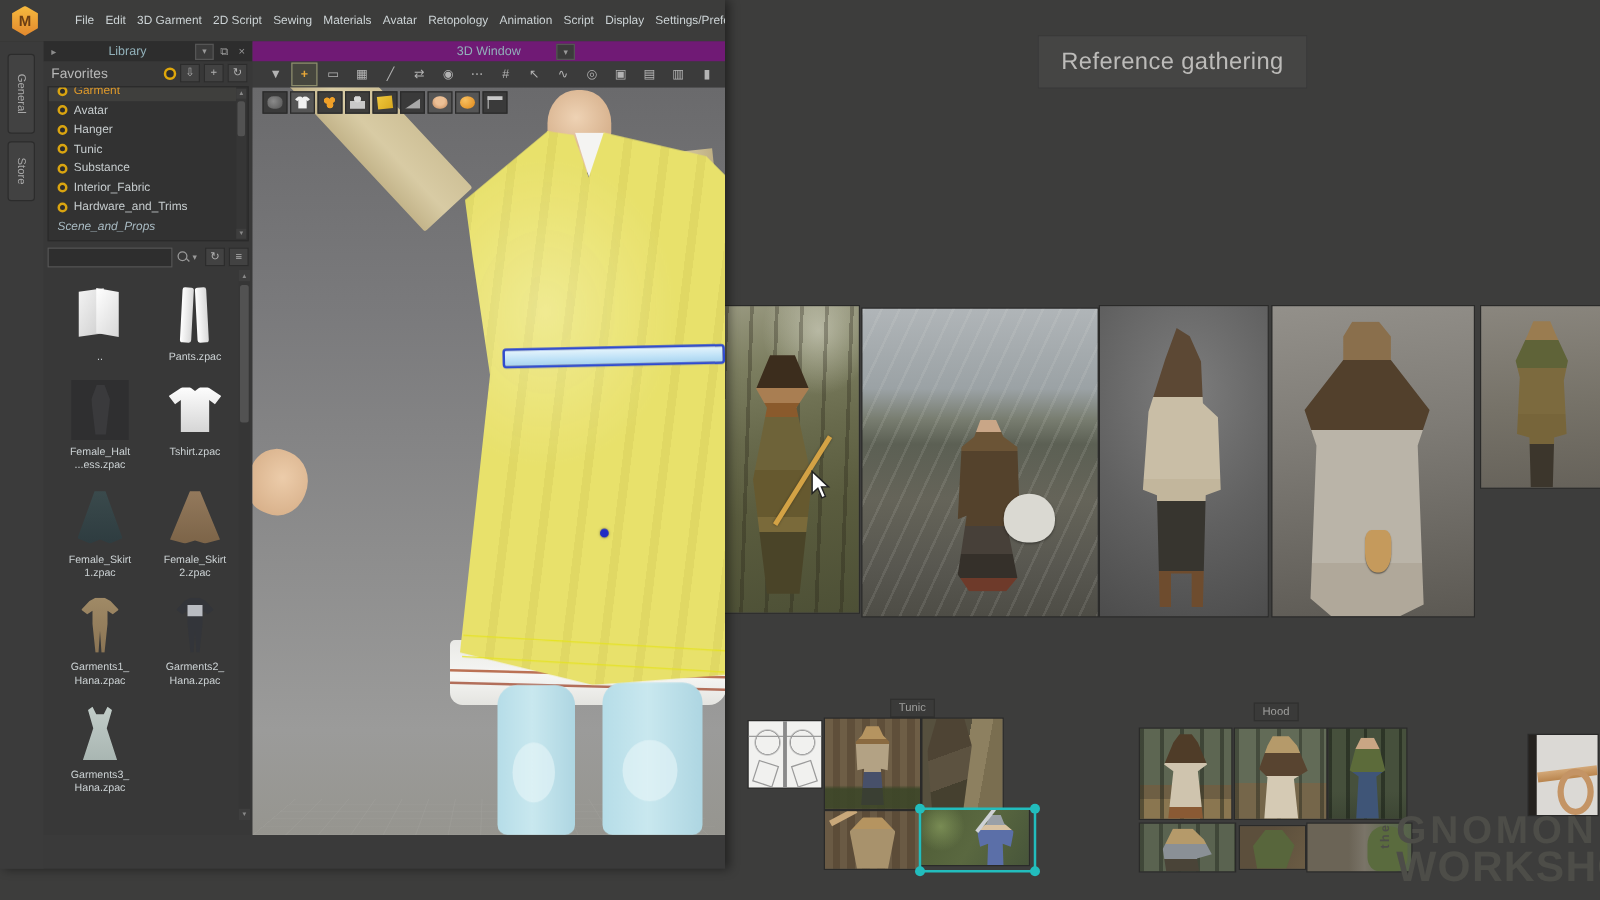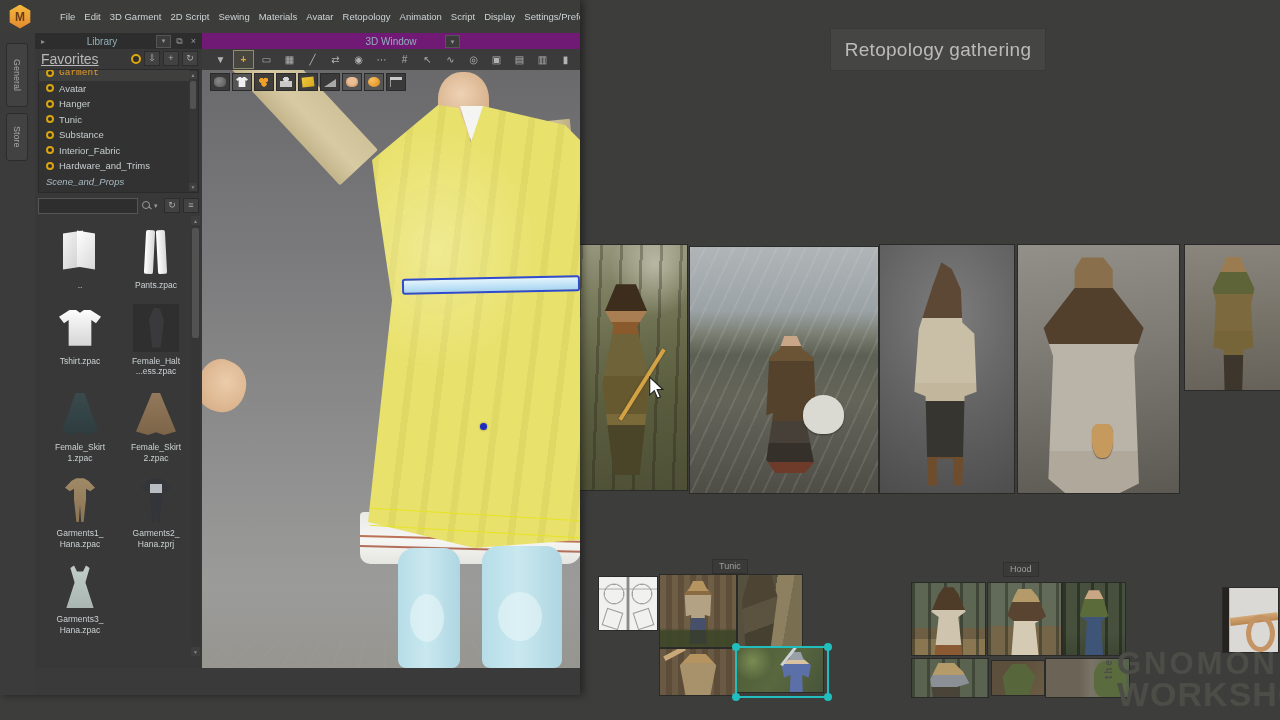--- a/index.html
+++ b/index.html
@@ -158,31 +158,31 @@
   .side-tab.t1{top:80px;height:46px;}
 
   .lib-panel{position:absolute;left:35px;top:33px;width:167px;height:635px;background:#383838;}
   .lib-header{height:16px;background:#2d2d2d;display:flex;align-items:center;padding:0 3px;gap:3px;}
   .lib-pin{color:#8c8c8c;font-size:8px;width:10px;text-align:center;}
   .lib-title{flex:1;text-align:center;color:#92b1ba;font-size:10px;}
   .mini-combo{width:13px;height:11px;background:#3b3b3b;border:1px solid #555;color:#999;
       font-size:7px;display:flex;align-items:center;justify-content:center;}
   .hdr-btn{color:#9a9a9a;font-size:9px;width:11px;text-align:center;cursor:default;}
   .fav-row{height:19px;display:flex;align-items:center;padding:0 4px;gap:3px;}
-  .fav-label{flex:1;color:#b9b9b9;font-size:14px;padding-left:2px;text-decoration:underline;}
+  .fav-label{flex:1;color:#b9b9b9;font-size:11px;padding-left:2px;}
   .fav-dot{width:10px;height:10px;border-radius:50%;background:#2d2d2d;border:2.5px solid #dfa70b;box-sizing:border-box;}
   .sq-btn{width:14px;height:13px;background:#424242;border:1px solid #2c2c2c;color:#b0b0b0;
       font-size:9px;display:flex;align-items:center;justify-content:center;line-height:1;}
   .tree{position:relative;margin:1px 3px 0 3px;height:122px;background:#323232;border:1px solid #2a2a2a;overflow:hidden;}
   .tree-inner{position:absolute;left:0;top:-5px;right:9px;}
   .tree-row{height:15.5px;display:flex;align-items:center;gap:5px;padding-left:7px;}
   .tree-ico{width:8px;height:8px;border-radius:50%;background:#2d2d2d;border:2px solid #d9a410;box-sizing:border-box;flex:0 0 auto;}
   .tree-label{font-size:9.5px;color:#c7cdcf;}
   .tree-row.sel{background:#3f3f3d;}
-  .tree-row.sel .tree-label{color:#e09a2a;font-family:Liberation Mono, monospace;}
+  .tree-row.sel .tree-label{color:#e09a2a;}
   .tree-row.plain{padding-left:7px;font-style:italic;}
   .tree-row.plain .tree-label{color:#a9bbc3;}
   .vscroll{position:absolute;right:1px;top:1px;bottom:1px;width:8px;background:#363636;}
   .vscroll .arr{position:absolute;left:0;width:8px;height:8px;background:#3e3e3e;color:#8a8a8a;
       font-size:5px;display:flex;align-items:center;justify-content:center;}
   .vscroll .arr.up{top:0;} .vscroll .arr.dn{bottom:0;}
   .vscroll .thumb{position:absolute;left:1px;width:6px;background:#525252;border-radius:2px;}
   .search-row{margin:4px 3px 2px 3px;height:17px;display:flex;align-items:center;gap:3px;}
   .search-input{width:92px;height:14px;background:#2e2e2e;border:1px solid #565656;color:#ccc;
       font-size:9px;padding:0 3px;outline:none;}
@@ -289,21 +289,21 @@
       border-top:1px solid #484848;display:flex;align-items:center;gap:18px;padding-left:40px;
       font-size:9.5px;color:#a6a6a6;}
   .status-bar .lab{color:#8e8e8e;}
 </style>
 </head>
 <body>
 
 <div class="screen">
 
   <div class="ref-title-box">
-    <span>Retopology gathering</span>
+    <span>Reference gathering</span>
   </div>
 
   <div class="photo p-forest"></div>
   <div class="photo p-hillside"></div>
   <div class="photo p-hood-side"></div>
   <div class="photo p-hood-front"></div>
   <div class="photo p-green-hood"></div>
 
   <div class="grp-label" style="left:712px;top:559px;">
     <span>Tunic</span>
@@ -435,47 +435,47 @@
         <div class="thumb-grid">
             <div class="thumb-cell">
               <div class="ti ti-folder"></div>
               <div class="thumb-label">..</div>
             </div>
             <div class="thumb-cell">
               <div class="ti ti-pants"></div>
               <div class="thumb-label">Pants.zpac</div>
             </div>
             <div class="thumb-cell">
-              <div class="ti ti-tshirt"></div>
-              <div class="thumb-label">Tshirt.zpac</div>
-            </div>
-            <div class="thumb-cell">
               <div class="ti ti-dark-dress"></div>
               <div class="thumb-label">Female_Halt
 ...ess.zpac</div>
             </div>
             <div class="thumb-cell">
+              <div class="ti ti-tshirt"></div>
+              <div class="thumb-label">Tshirt.zpac</div>
+            </div>
+            <div class="thumb-cell">
               <div class="ti ti-skirt-dark"></div>
               <div class="thumb-label">Female_Skirt
 1.zpac</div>
             </div>
             <div class="thumb-cell">
               <div class="ti ti-skirt-brown"></div>
               <div class="thumb-label">Female_Skirt
 2.zpac</div>
             </div>
             <div class="thumb-cell">
               <div class="ti ti-outfit-tan"></div>
               <div class="thumb-label">Garments1_
 Hana.zpac</div>
             </div>
             <div class="thumb-cell">
               <div class="ti ti-outfit-dark"></div>
               <div class="thumb-label">Garments2_
-Hana.zprj</div>
+Hana.zpac</div>
             </div>
             <div class="thumb-cell">
               <div class="ti ti-dress-gray"></div>
               <div class="thumb-label">Garments3_
 Hana.zpac</div>
             </div>
           </div>
         <div class="grid-vscroll">
           <span class="arr up" style="position:absolute;top:0;left:0;width:9px;height:9px;background:#3e3e3e;color:#8a8a8a;font-size:5px;display:flex;align-items:center;justify-content:center;">▲</span>
           <span class="arr dn" style="position:absolute;bottom:0;left:0;width:9px;height:9px;background:#3e3e3e;color:#8a8a8a;font-size:5px;display:flex;align-items:center;justify-content:center;">▼</span>

